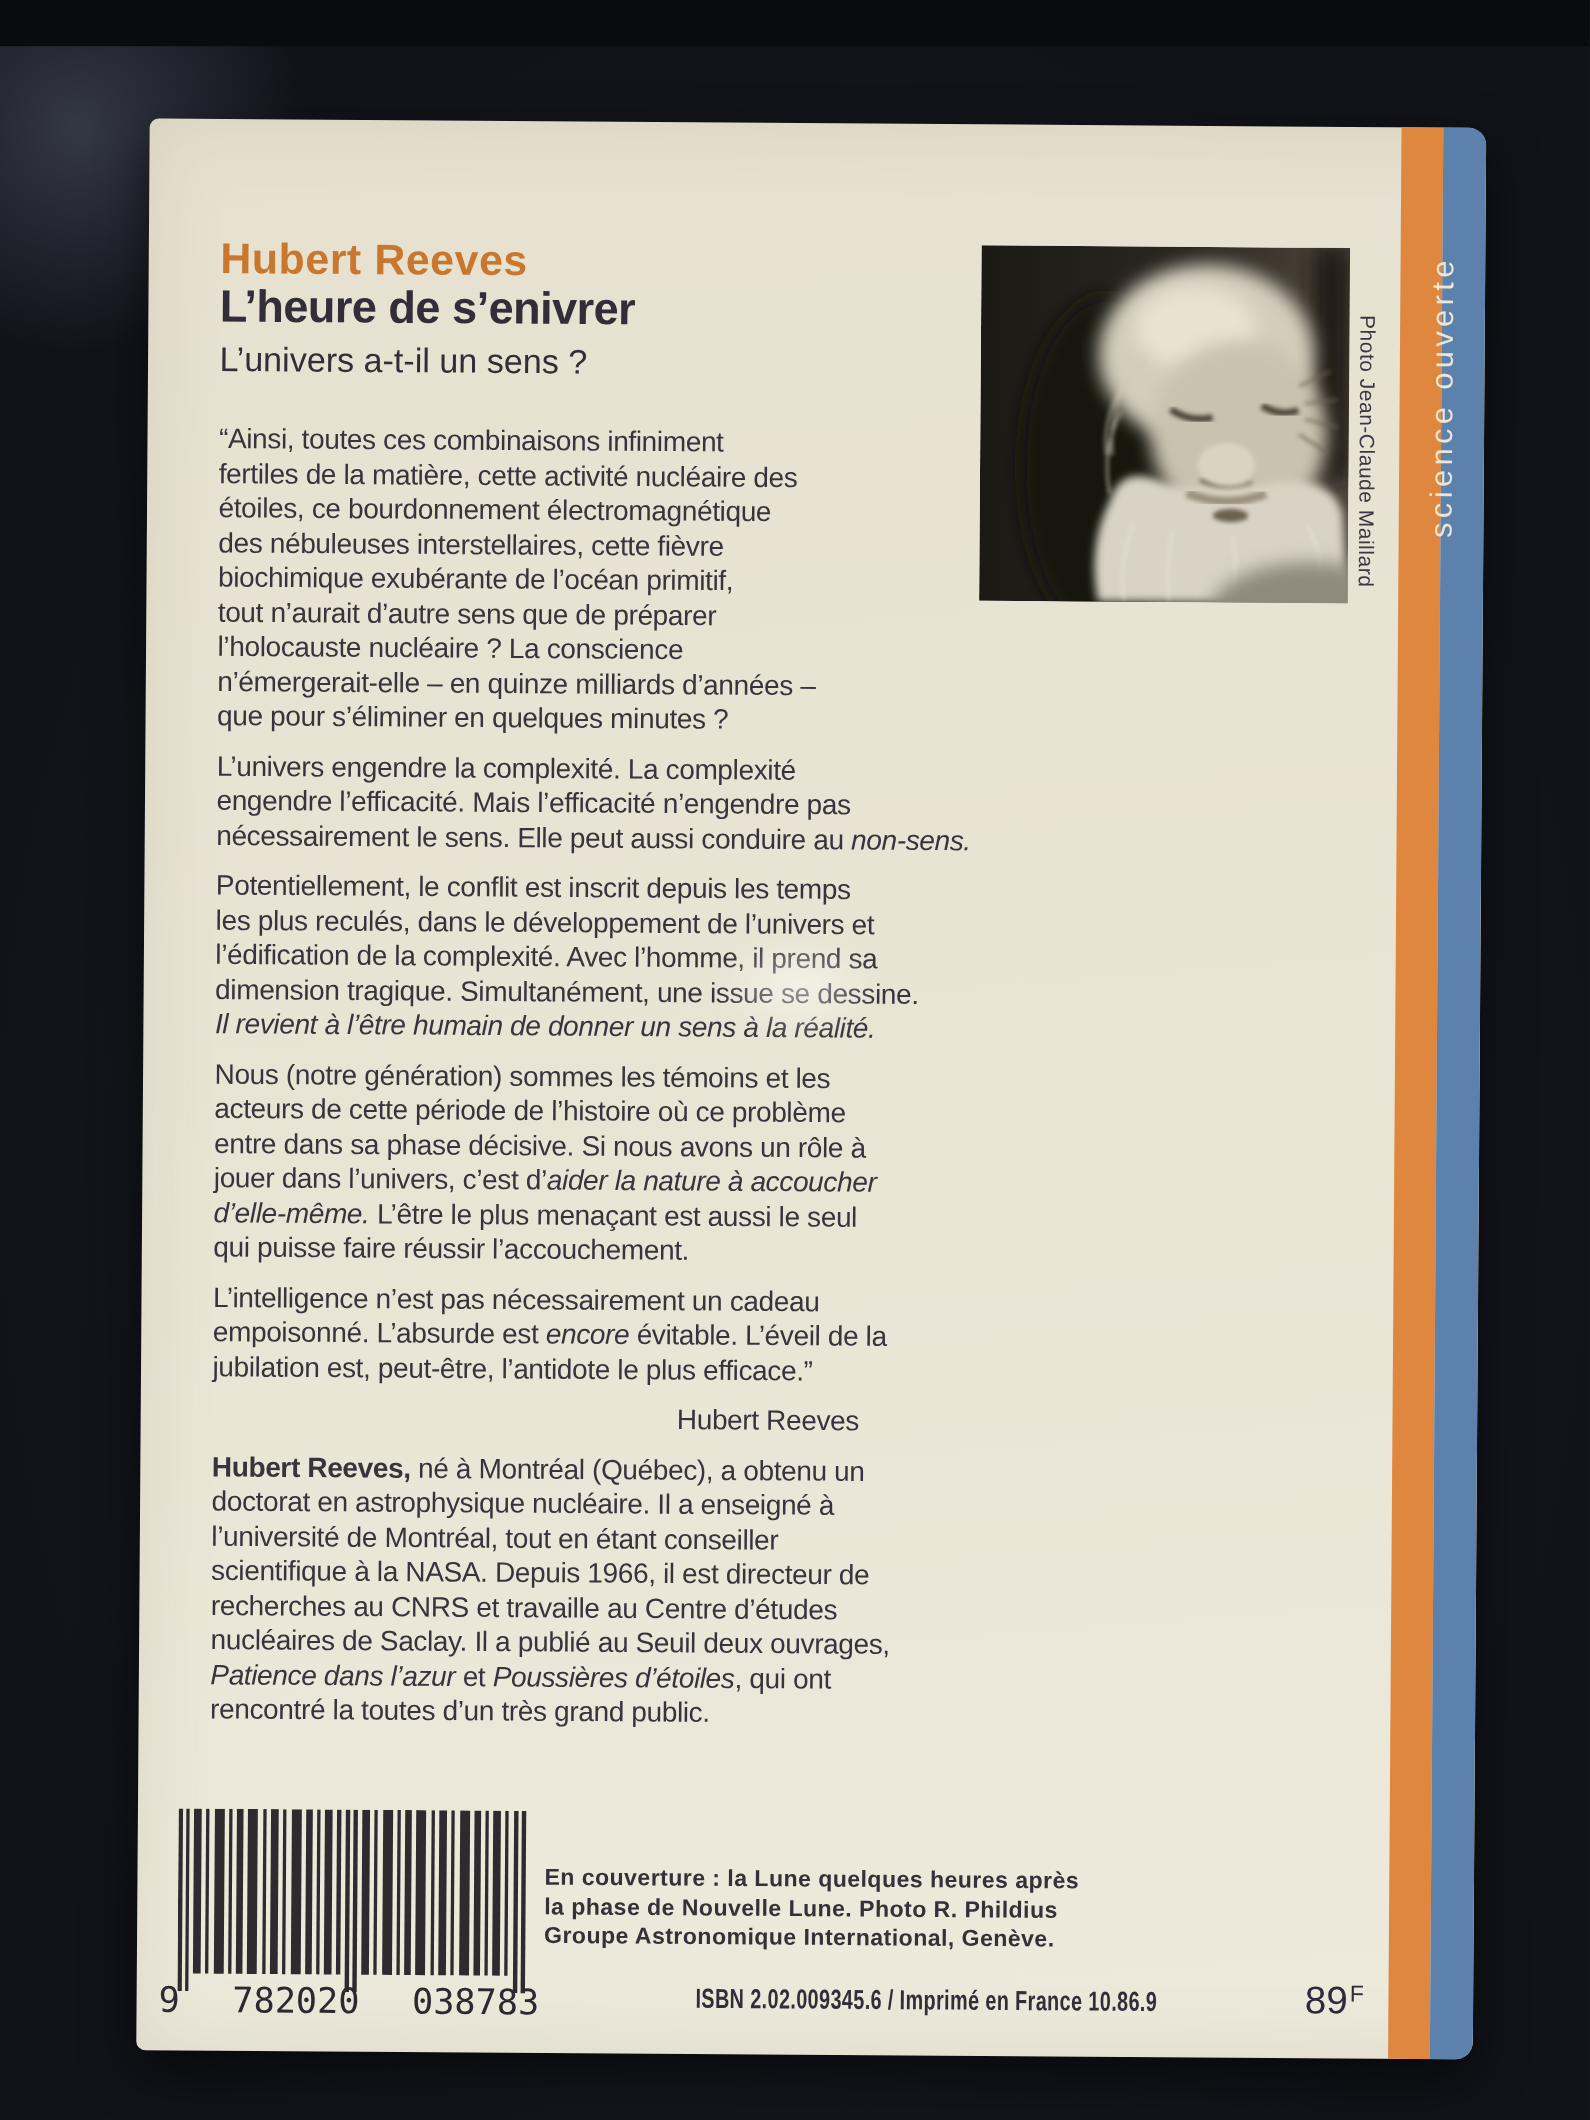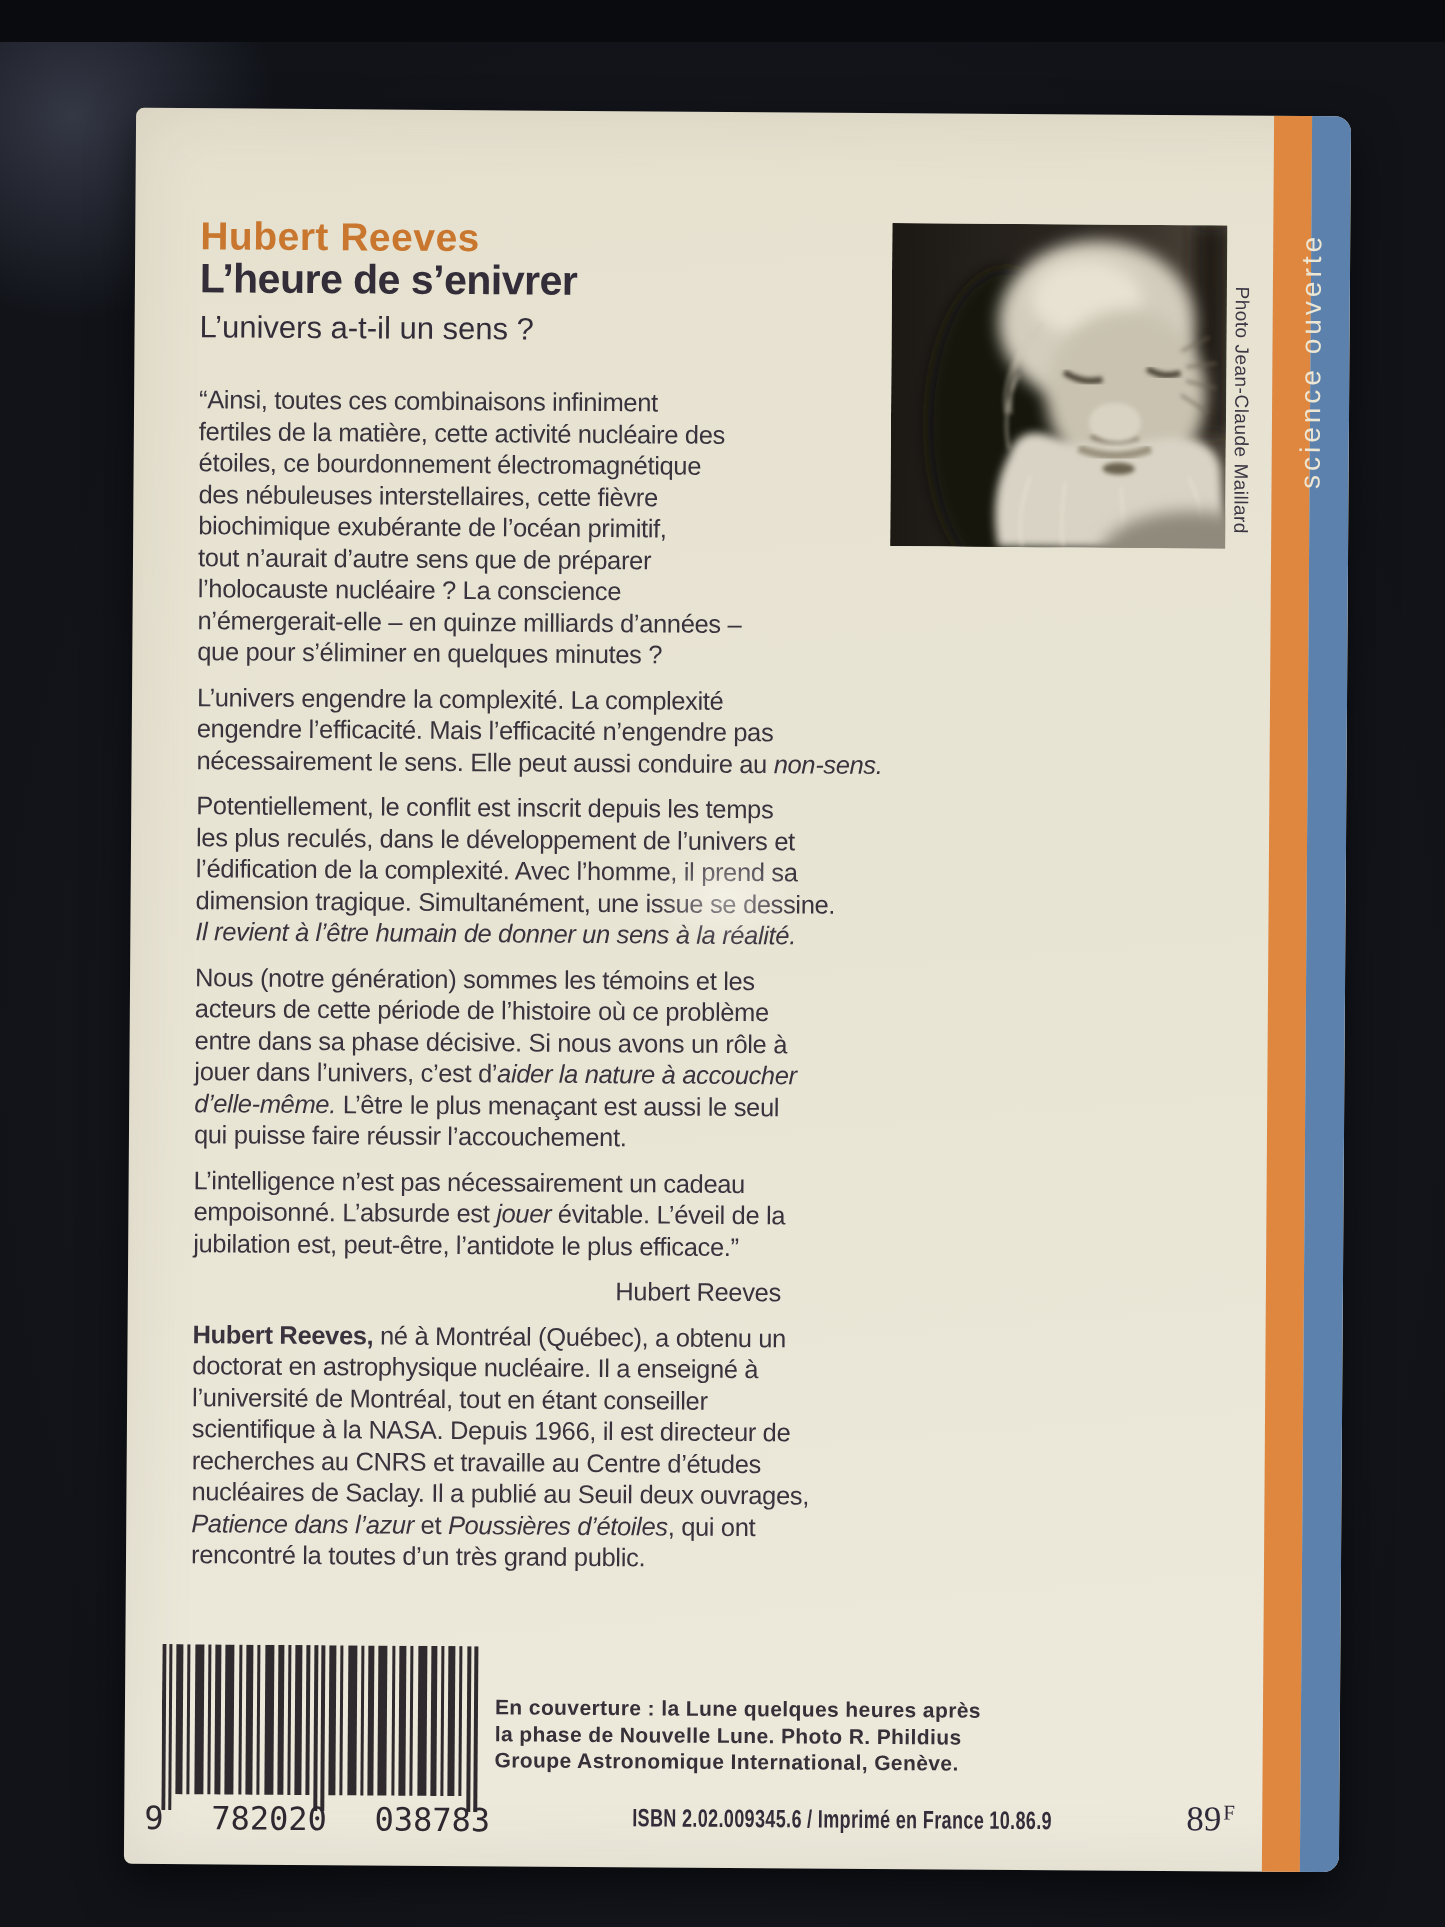--- a/index.html
+++ b/index.html
@@ -72,21 +72,21 @@
     display:flex;justify-content:space-between;
     font-family:"DejaVu Sans Mono",monospace;font-size:32px;color:#2e2930;
   }
 
   .isbn{
     position:absolute;left:508px;top:1692px;
     font-size:25px;font-weight:bold;letter-spacing:.5px;color:#332d39;
     transform:scaleX(.72);transform-origin:0 50%;white-space:nowrap;
   }
 
-  .price{position:absolute;left:1062px;top:1684px;font-size:35px;color:#2f2a3a;font-family:Liberation Serif, serif;}
+  .price{position:absolute;left:1062px;top:1684px;font-size:35px;color:#2f2a3a;}
   .price .cur{font-size:21px;vertical-align:11px;margin-left:2px;}
 </style>
 </head>
 <body>
 
 <div class="bg-top-band"></div>
 
 <div class="book">
 
   <div class="stripe-orange"></div>
@@ -170,21 +170,21 @@
 l’édification de la complexité. Avec l’homme, il prend sa
 dimension tragique. Simultanément, une issue se dessine.
 </span><span class="it">Il revient à l’être humain de donner un sens à la réalité.</span></p>
         <p class="para"><span>Nous (notre génération) sommes les témoins et les
 acteurs de cette période de l’histoire où ce problème
 entre dans sa phase décisive. Si nous avons un rôle à
 jouer dans l’univers, c’est d’</span><span class="it">aider la nature à accoucher
 d’elle-même.</span><span> L’être le plus menaçant est aussi le seul
 qui puisse faire réussir l’accouchement.</span></p>
         <p class="para"><span>L’intelligence n’est pas nécessairement un cadeau
-empoisonné. L’absurde est </span><span class="it">jouer</span><span> évitable. L’éveil de la
+empoisonné. L’absurde est </span><span class="it">encore</span><span> évitable. L’éveil de la
 jubilation est, peut-être, l’antidote le plus efficace.”</span></p>
       </div>
     <div class="signature">Hubert Reeves</div>
     <p class="para"><span class="bd">Hubert Reeves,</span><span> né à Montréal (Québec), a obtenu un
 doctorat en astrophysique nucléaire. Il a enseigné à
 l’université de Montréal, tout en étant conseiller
 scientifique à la NASA. Depuis 1966, il est directeur de
 recherches au CNRS et travaille au Centre d’études
 nucléaires de Saclay. Il a publié au Seuil deux ouvrages,
 </span><span class="it">Patience dans l’azur</span><span> et </span><span class="it">Poussières d’étoiles</span><span>, qui ont

